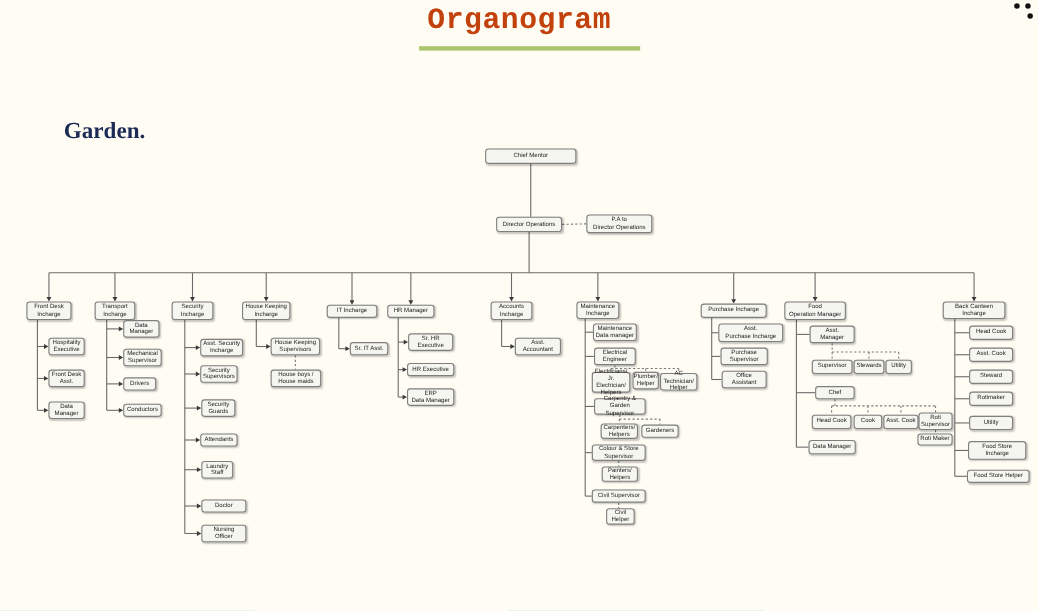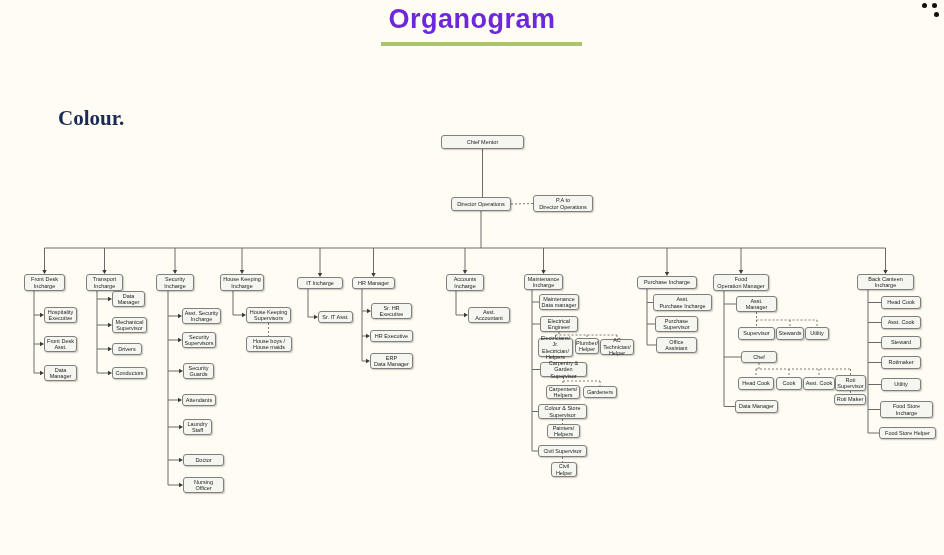--- a/index.html
+++ b/index.html
@@ -6,21 +6,21 @@
   #stage{position:relative;width:944px;height:555px;background:#fffdf3;font-family:"Liberation Sans",sans-serif;overflow:hidden;}
   #wires{position:absolute;left:0;top:0;z-index:1;}
   .w{stroke:#6a6a6a;stroke-width:1;fill:none;}
   .wd{stroke:#7a7a7a;stroke-width:1;fill:none;stroke-dasharray:2 2;}
   .ah{fill:#3a3a3a;stroke:none;}
   .node{position:absolute;display:flex;align-items:center;justify-content:center;text-align:center;
         background:#f6f6f0;border:1px solid #7f7f7f;border-radius:3px;
         font-size:5.5px;line-height:1.18;color:#1c1c1c;white-space:pre-line;
         box-shadow:1px 1px 1.5px rgba(0,0,0,.22);padding:1px;box-sizing:border-box;z-index:2;}
   .page-title{position:absolute;top:4px;left:0;width:100%;text-align:center;
-        font-family:Liberation Sans, sans-serif;font-weight:700;font-size:27px;color:#6d28d9;letter-spacing:.5px;}
+        font-family:Liberation Mono, monospace;font-weight:700;font-size:27px;color:#c2410c;letter-spacing:.5px;}
   .title-underline{position:absolute;left:381px;top:42px;width:201px;height:4px;background:#abc56d;}
   .admin-label{position:absolute;left:58px;top:106px;font-family:"Liberation Serif",serif;
         font-weight:700;font-size:21px;color:#1c2b56;}
   .dot{position:absolute;width:5px;height:5px;border-radius:50%;background:#101010;}
 </style>
 </head>
 <body>
 
 <div id="stage">
   <svg id="wires" width="944" height="555">
@@ -140,21 +140,21 @@
       <line x1="819" y1="369" x2="819" y2="377" class="wd"></line>
       <line x1="850.5" y1="369" x2="850.5" y2="375" class="wd"></line>
       <line x1="268.5" y1="323" x2="268.5" y2="336" class="wd"></line>
       <line x1="562.5" y1="419" x2="562.5" y2="424" class="wd"></line>
       <line x1="562.5" y1="457" x2="562.5" y2="462" class="wd"></line>
       <line x1="850.5" y1="391" x2="850.5" y2="394" class="wd"></line>
     </svg>
 
   <div class="page-title">Organogram</div>
   <div class="title-underline"></div>
-  <div class="admin-label">Colour.</div>
+  <div class="admin-label">Garden.</div>
 
   <span class="dot" style="left:922px;top:3px"></span>
   <span class="dot" style="left:932px;top:3px"></span>
   <span class="dot" style="left:934px;top:12px"></span>
 
   <div class="node" style="left:441px;top:135px;width:83px;height:14px">Chief Mentor</div>
   <div class="node" style="left:451px;top:197px;width:60px;height:14px">Director Operations</div>
   <div class="node" style="left:533px;top:195px;width:60px;height:17px">P.A to
 Director Operations</div>
 

